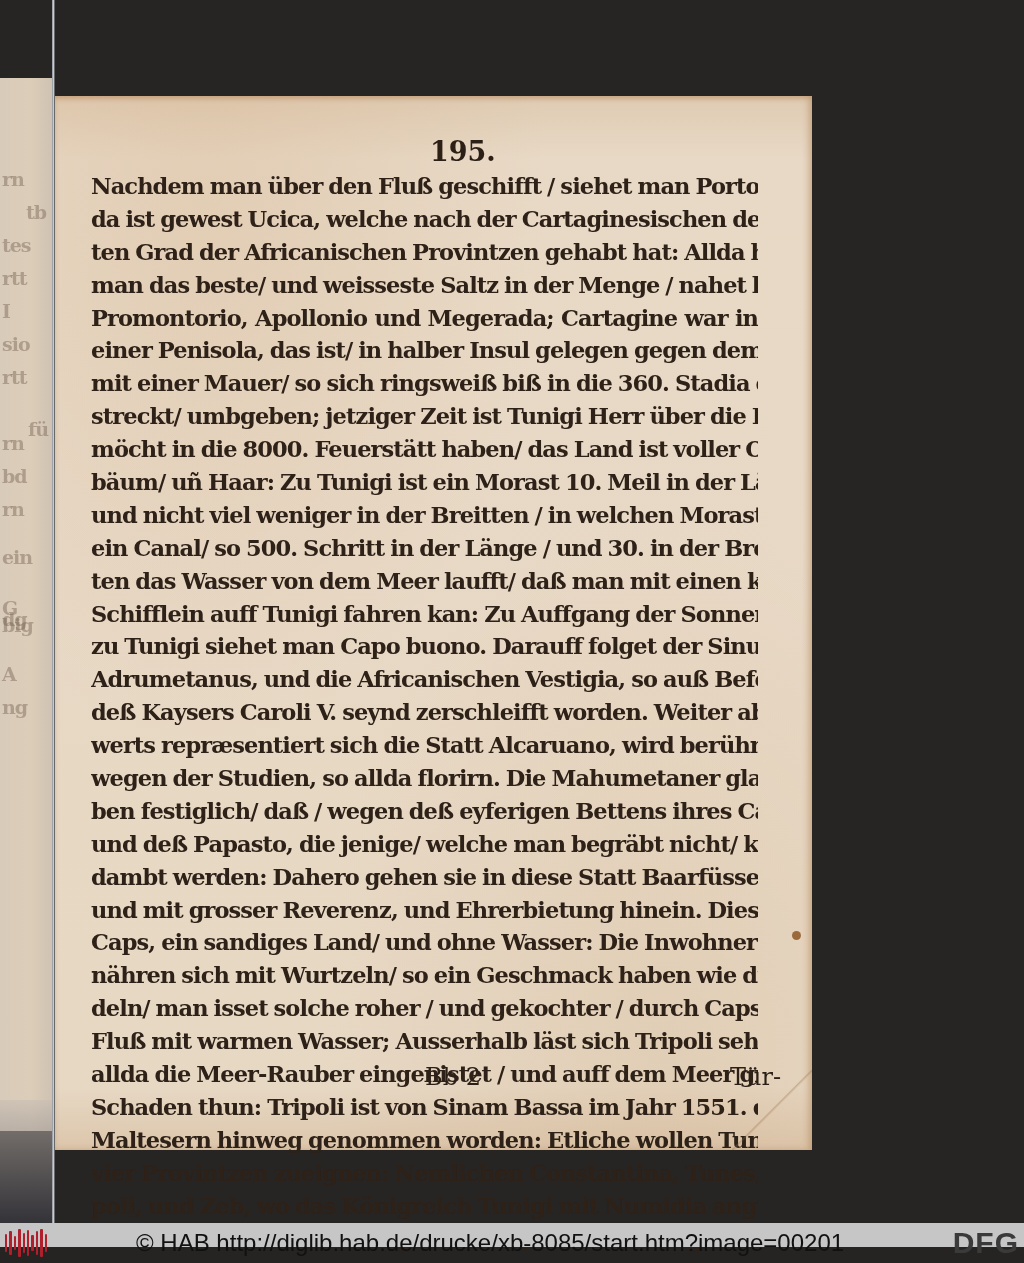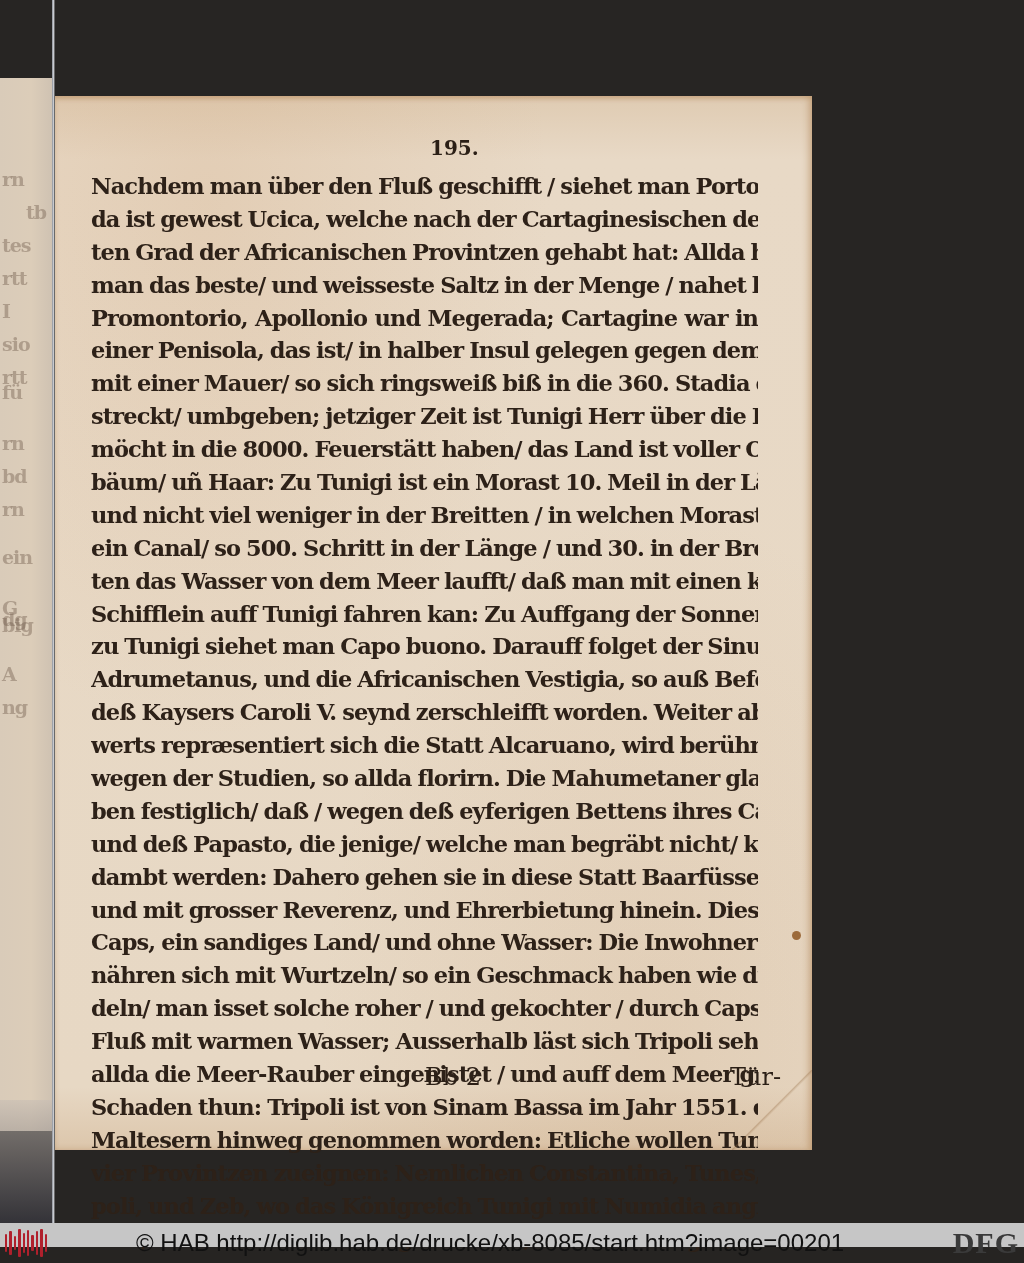--- a/index.html
+++ b/index.html
@@ -66,21 +66,21 @@
       background-image:
         radial-gradient(ellipse at 20% 10%, rgba(210,170,130,0.25), transparent 40%),
         radial-gradient(ellipse at 80% 90%, rgba(200,160,120,0.18), transparent 40%),
         linear-gradient(180deg, #dfcbb2 0%, #e8d9c6 6%, #e7d8c4 94%, #dcc6ab 100%);
       box-shadow: inset -4px 0 6px rgba(170,120,70,0.35), inset 0 3px 4px rgba(170,120,70,0.3);
     }
     .page-number {
       position: absolute;
       left: 375px;
       top: 40px;
-      font-size: 20px;
+      font-size: 27px;
       font-weight: bold;
       color: #2b1f16;
     }
     .text-block {
       position: absolute;
       left: 36px;
       top: 74px;
       width: 667px;
     }
     .text-line {
@@ -172,41 +172,41 @@
       font-size: 24px;
       color: #111111;
       white-space: nowrap;
     }
     .footer-dfg {
       position: absolute;
       right: 5px;
       top: 6px;
       height: 28px;
       line-height: 28px;
-      font-family: Liberation Serif, serif;
+      font-family: Liberation Sans, sans-serif;
       font-weight: bold;
       font-size: 30px;
       color: #3a3a3a;
       letter-spacing: 1px;
     }
   </style>
 </head>
 <body>
 
 <div class="viewer">
 
   <div class="prev-page" id="prev-page">
       <div class="ghost-line" style="top: 90px;">rn</div>
       <div class="ghost-line" style="top: 123px; margin-left: 24px;">tb</div>
       <div class="ghost-line" style="top: 156px;">tes</div>
       <div class="ghost-line" style="top: 189px;">rtt</div>
       <div class="ghost-line" style="top: 222px;">I</div>
       <div class="ghost-line" style="top: 255px;">sio</div>
       <div class="ghost-line" style="top: 288px;">rtt</div>
-      <div class="ghost-line" style="top: 303px;">fü</div>
+      <div class="ghost-line" style="top: 340px; margin-left: 26px;">fü</div>
       <div class="ghost-line" style="top: 354px;">rn</div>
       <div class="ghost-line" style="top: 387px;">bd</div>
       <div class="ghost-line" style="top: 420px;">rn</div>
       <div class="ghost-line" style="top: 468px;">ein</div>
       <div class="ghost-line" style="top: 486px; margin-top: 44px;">dg</div>
       <div class="ghost-line" style="top: 519px;">G</div>
       <div class="ghost-line" style="top: 536px;">big</div>
       <div class="ghost-line" style="top: 585px;">A</div>
       <div class="ghost-line" style="top: 618px;">ng</div>
     </div>

